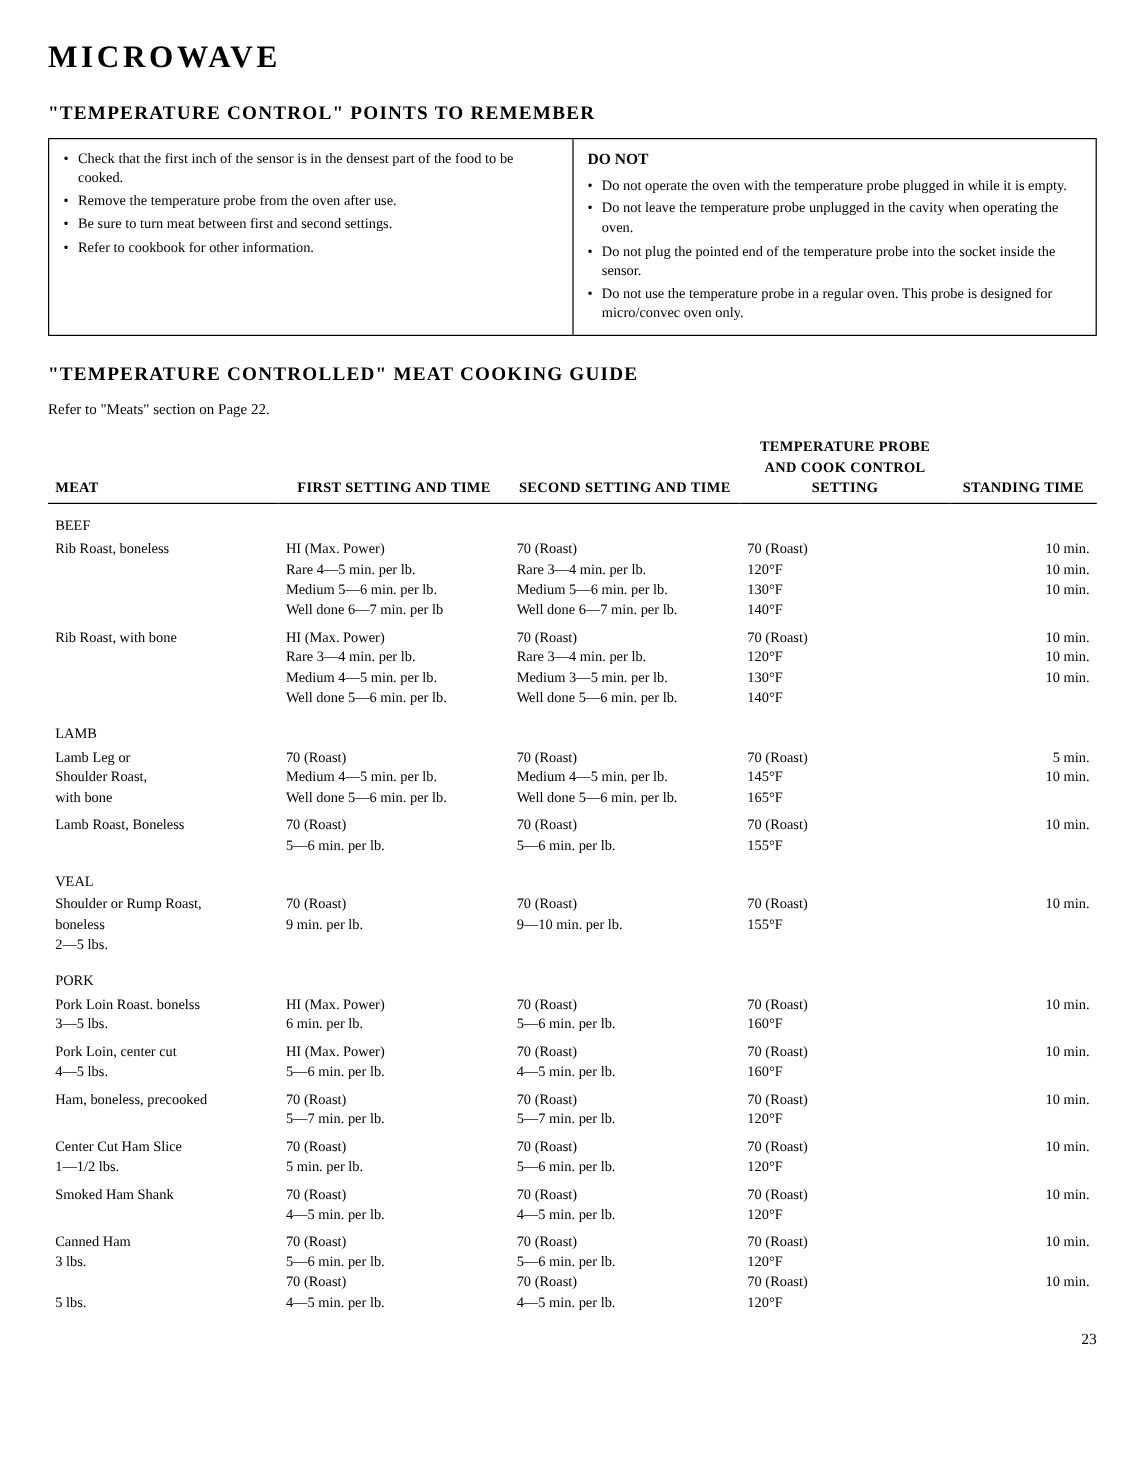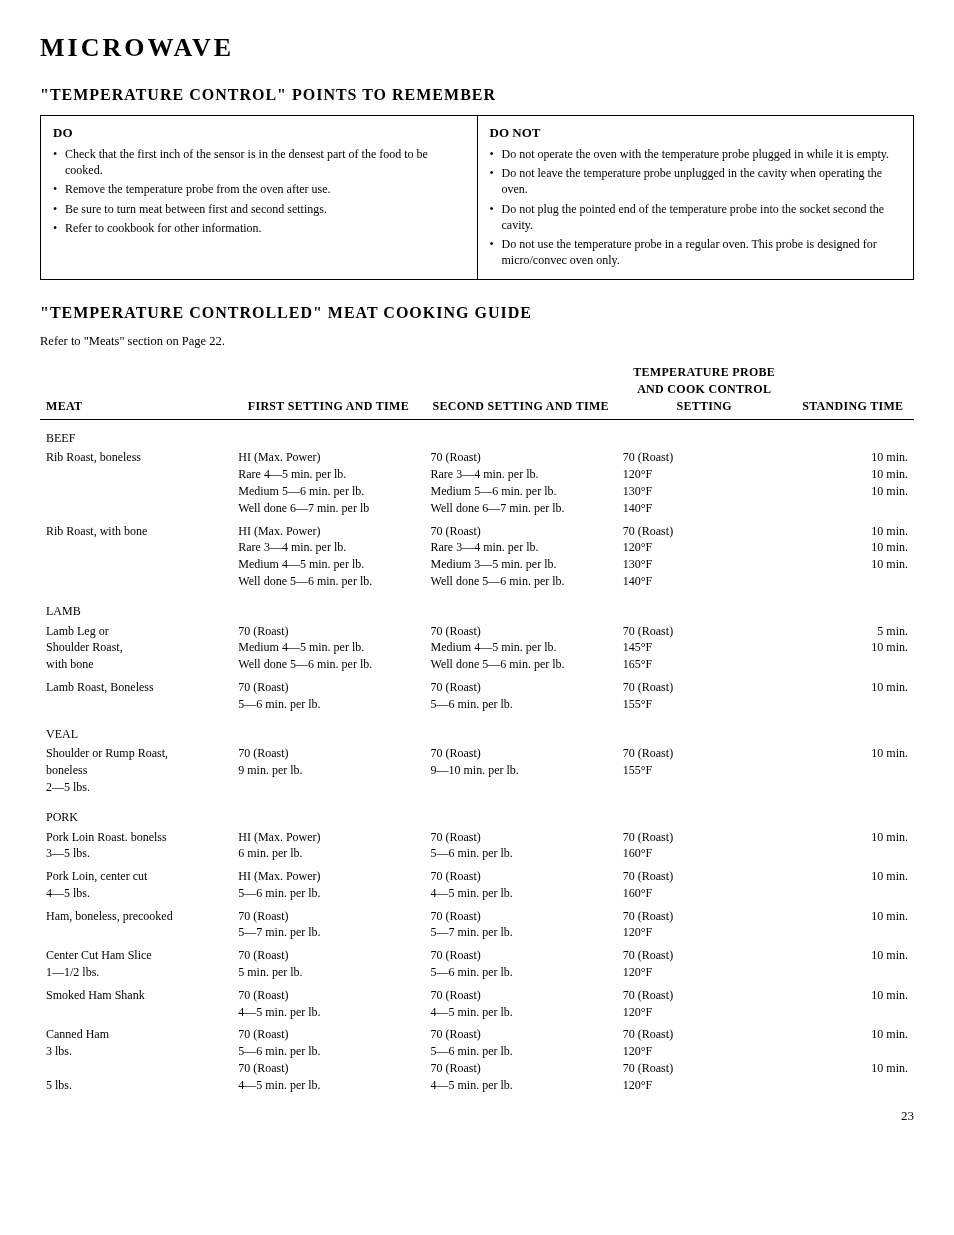--- a/index.html
+++ b/index.html
@@ -80,34 +80,33 @@
 <body>
 
 <h1 class="page-title">MICROWAVE</h1>
 
 <div>
   <h2 class="section-title">"TEMPERATURE CONTROL" POINTS TO REMEMBER</h2>
 </div>
 
 <div class="do-table">
   <div class="do-col">
-    <div class="col-title">DO</div>
     <ul>
       <li>Check that the first inch of the sensor is in the densest part of the food to be cooked.</li>
       <li>Remove the temperature probe from the oven after use.</li>
       <li>Be sure to turn meat between first and second settings.</li>
       <li>Refer to cookbook for other information.</li>
     </ul>
   </div>
   <div class="do-col">
     <div class="col-title">DO NOT</div>
     <ul>
       <li>Do not operate the oven with the temperature probe plugged in while it is empty.</li>
       <li>Do not leave the temperature probe unplugged in the cavity when operating the oven.</li>
-      <li>Do not plug the pointed end of the temperature probe into the socket second the cavity.</li>
+      <li>Do not plug the pointed end of the temperature probe into the socket inside the sensor.</li>
       <li>Do not use the temperature probe in a regular oven. This probe is designed for micro/convec oven only.</li>
     </ul>
   </div>
 </div>
 
 <div class="cooking-guide-section">
   <h2 class="section-title">"TEMPERATURE CONTROLLED" MEAT COOKING GUIDE</h2>
   <p class="refer-text">Refer to "Meats" section on Page 22.</p>
 
   <table class="cooking-table">

